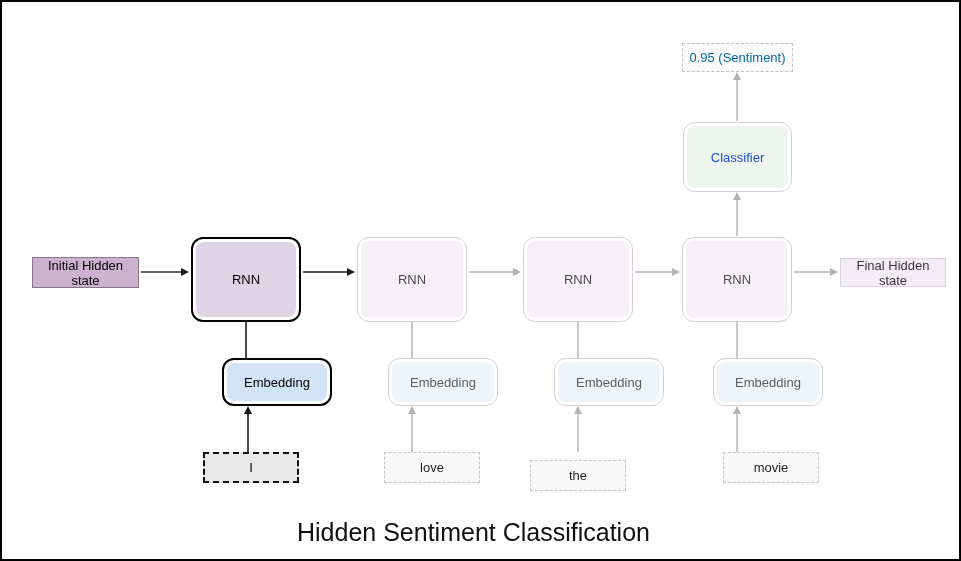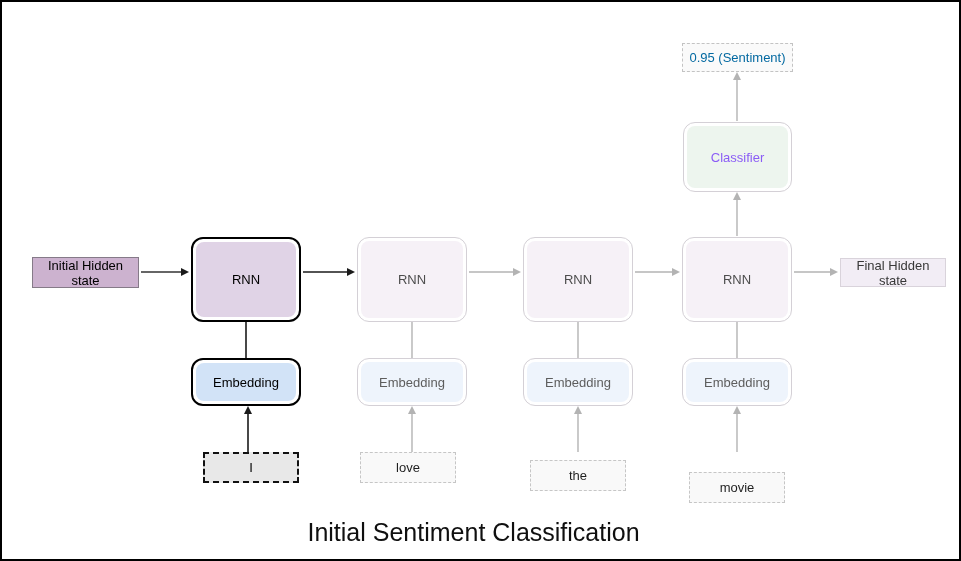--- a/index.html
+++ b/index.html
@@ -39,21 +39,21 @@
     justify-content: center;
     font-size: 13px;
     text-align: center;
   }
   .active-box   { border: 2px solid #000000; }
   .pale-box     { border: 1px solid #d4d0d6; }
   .rnn-active .fill       { background: var(--active-rnn-fill); color: #000000; }
   .rnn-pale .fill         { background: var(--inactive-rnn-fill); color: #4d4d4d; }
   .emb-active .fill       { background: var(--active-embedding-fill); color: #000000; }
   .emb-pale .fill         { background: var(--inactive-embedding-fill); color: #5d5d5d; }
-  .classifier-box .fill   { background: var(--classifier-fill); color: #8b5cf6; }
+  .classifier-box .fill   { background: var(--classifier-fill); color: #1d4ed8; }
   
   .rect {
     position: absolute;
     box-sizing: border-box;
     display: flex;
     align-items: center;
     justify-content: center;
     font-size: 13px;
     text-align: center;
   }
@@ -86,21 +86,21 @@
     background: #fafafa;
     color: #0369a1;
   }
   
   .col1.node { left: 189px; }
   .col2.node { left: 355px; }
   .col3.node { left: 521px; }
   .col4.node { left: 680px; }
   .node { width: 110px; }
   .rnn-row { top: 235px; height: 85px; }
-  .emb-row { top: 356px; height: 48px; }
+  .emb-row { top: 356px; height: 48px; margin-left: 31px; }
   .classifier-box { left: 681px; top: 120px; width: 109px; height: 70px; }
   #diagram-title {
     position: absolute;
     left: 0; right: 14px;
     top: 516px;
     text-align: center;
     font-size: 25px;
     color: #0f0f0f;
   }
 </style>
@@ -176,24 +176,24 @@
   <div class="box pale-box emb-pale node col3 emb-row">
     <div class="fill">Embedding</div>
   </div>
   <div class="box pale-box emb-pale node col4 emb-row">
     <div class="fill">Embedding</div>
   </div>
 
   <div class="rect word-rect word-active" style="left:201px;">
     <span>I</span>
   </div>
-  <div class="rect word-rect word-pale" style="left:358px;text-align:center;">
+  <div class="rect word-rect word-pale" style="left:382px;text-align:center;">
     <span>love</span>
   </div>
   <div class="rect word-rect word-pale" style="left:528px;margin-top:8px;">
     <span>the</span>
   </div>
-  <div class="rect word-rect word-pale" style="left:687px;margin-top:20px;">
+  <div class="rect word-rect word-pale" style="left:721px;">
     <span>movie</span>
   </div>
 
-  <div id="diagram-title">Initial Sentiment Classification</div>
+  <div id="diagram-title">Hidden Sentiment Classification</div>
 </div>
 
 </body></html>

